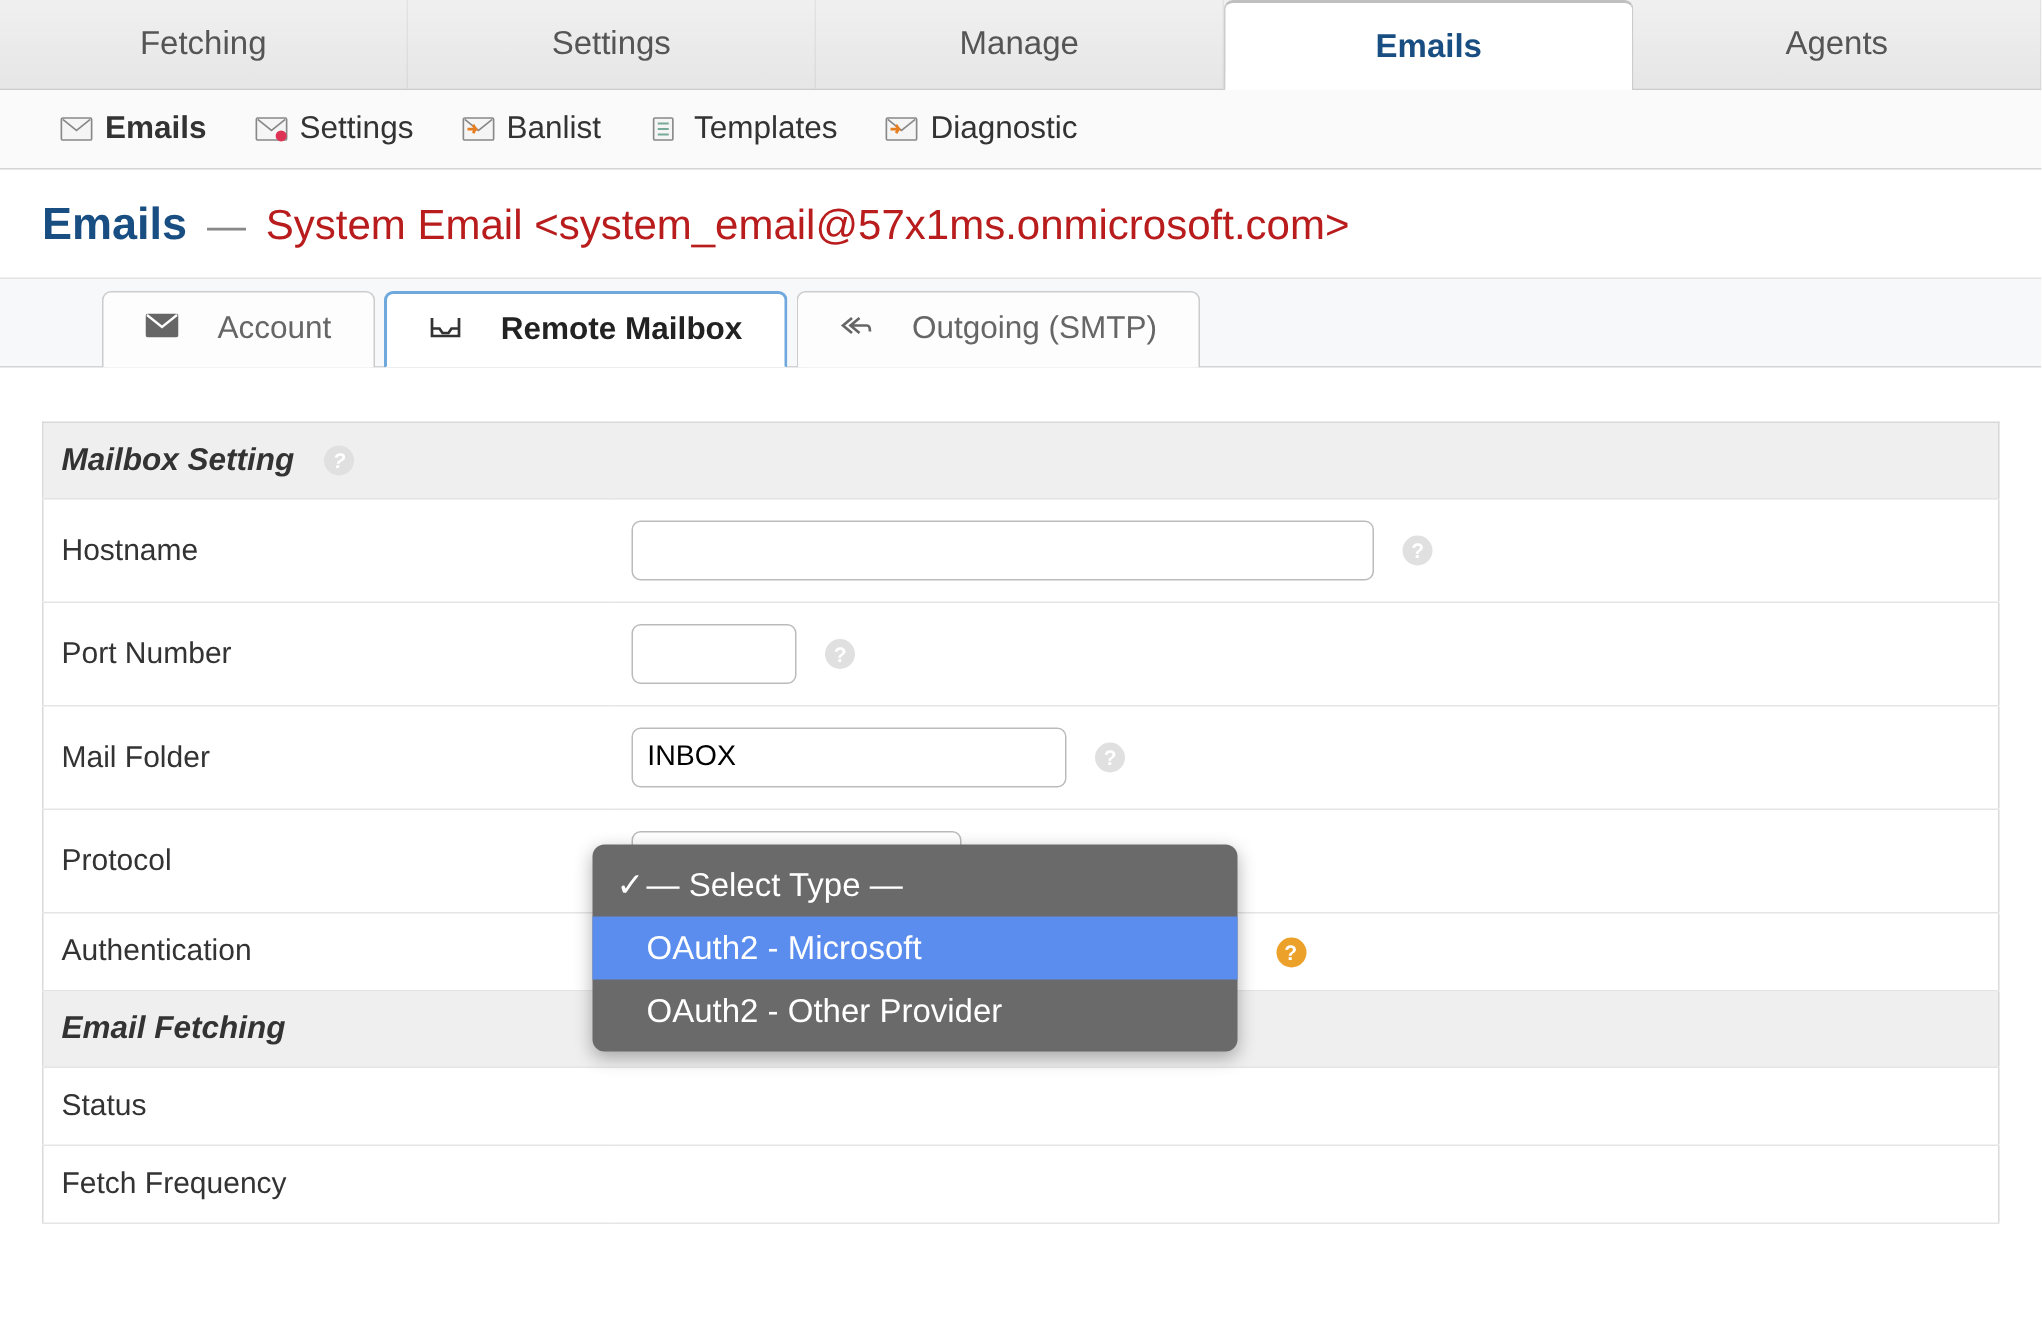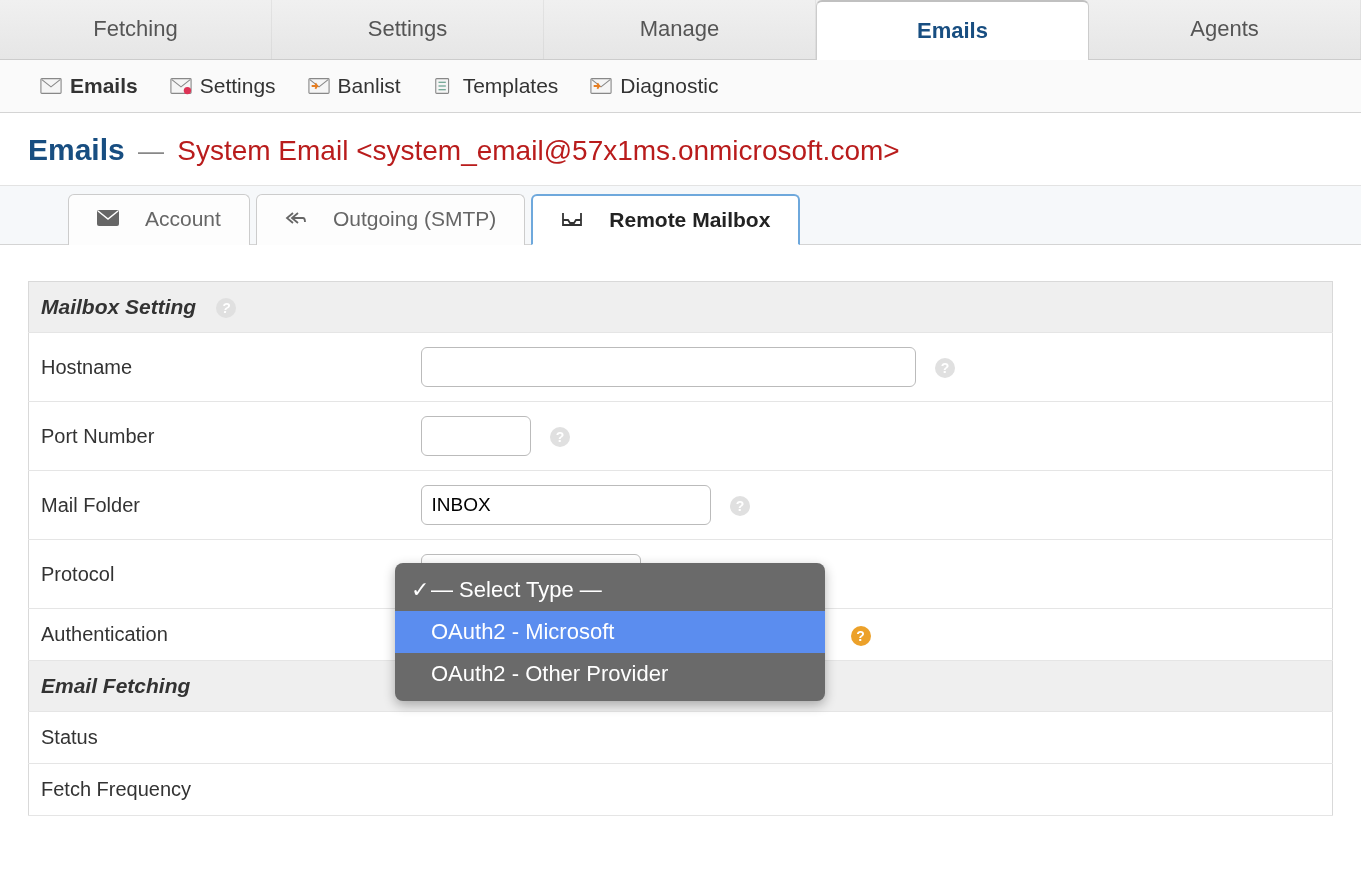--- a/index.html
+++ b/index.html
@@ -290,36 +290,36 @@
   <div class="form-tab-list">
     <div class="form-tab">
       <span>
         <svg width="22" height="16" viewBox="0 0 22 16">
             <rect width="22" height="16" rx="2" fill="#666"></rect>
             <path d="M1 1 L11 9 L21 1" stroke="#fff" stroke-width="1.5" fill="none"></path>
           </svg>
       </span>
       <span>Account</span>
     </div>
+    <div class="form-tab active">
+      <span>
+        <svg width="22" height="16" viewBox="0 0 22 16">
+            <path d="M2 2 L2 14 L20 14 L20 2 M2 9 L7 9 L9 12 L13 12 L15 9 L20 9" stroke="#333" stroke-width="1.8" fill="none"></path>
+          </svg>
+      </span>
+      <span>Remote Mailbox</span>
+    </div>
     <div class="form-tab">
       <span>
         <svg width="22" height="16" viewBox="0 0 22 16">
             <path d="M8 3 L2 8 L8 13 M13 3 L7 8 L13 13 M7 8 L18 8 Q20 8 20 12" stroke="#666" stroke-width="1.8" fill="none"></path>
           </svg>
       </span>
       <span>Outgoing (SMTP)</span>
     </div>
-    <div class="form-tab active">
-      <span>
-        <svg width="22" height="16" viewBox="0 0 22 16">
-            <path d="M2 2 L2 14 L20 14 L20 2 M2 9 L7 9 L9 12 L13 12 L15 9 L20 9" stroke="#333" stroke-width="1.8" fill="none"></path>
-          </svg>
-      </span>
-      <span>Remote Mailbox</span>
-    </div>
   </div>
 </div>
 
 <div class="form-body" style="position:relative;">
   <table class="form-table">
     <tbody>
         <tr class="section-head">
       <td colspan="2">
         <span>Mailbox Setting</span>
         <span class="help-icon">?</span>

